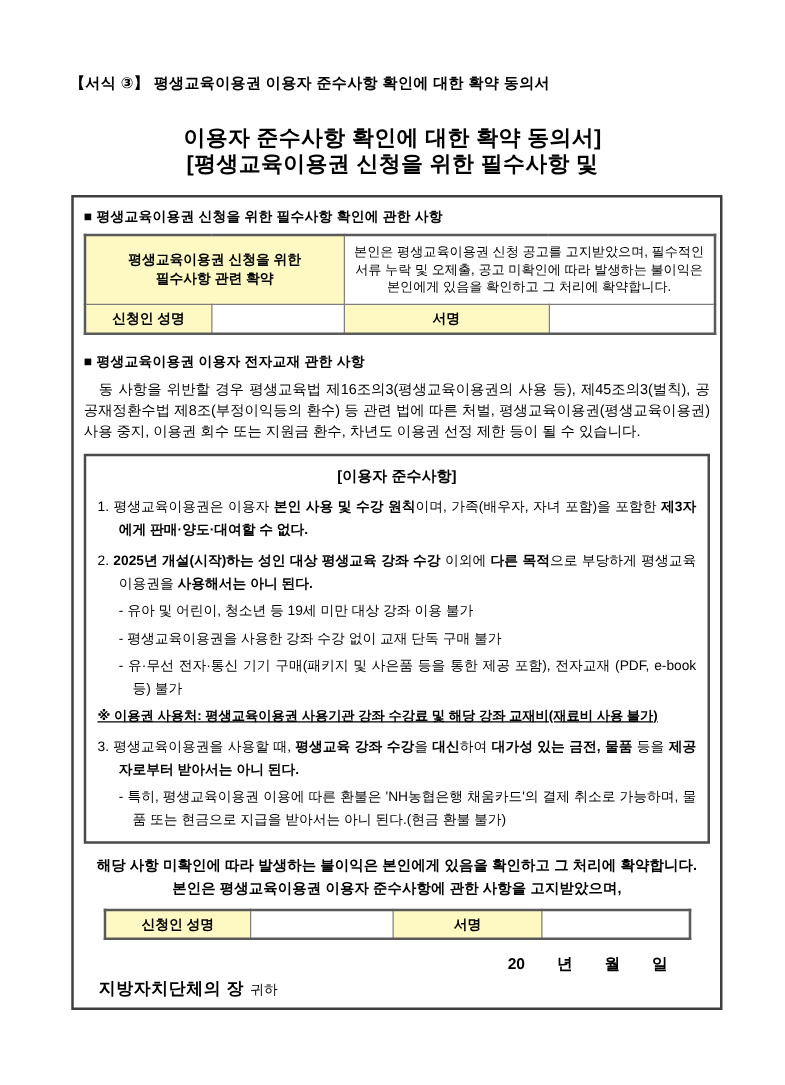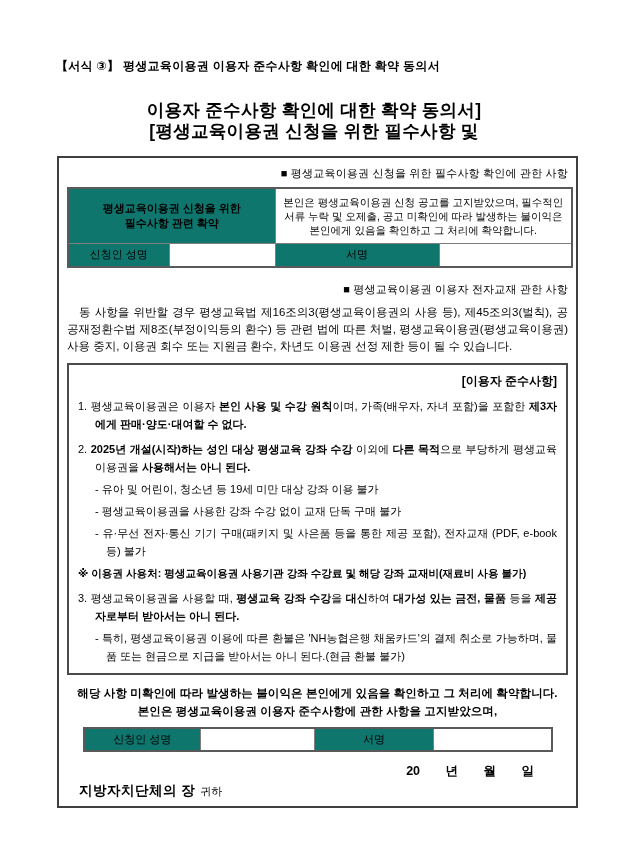--- a/index.html
+++ b/index.html
@@ -6,39 +6,39 @@
   body{
     width:628px;height:868px;position:relative;background:#ffffff;color:#000;
     font-family:"Liberation Sans","DejaVu Sans",sans-serif;
     -webkit-font-smoothing:antialiased;
   }
   .form-label{position:absolute;top:58px;left:56px;font-size:12px;font-weight:bold;letter-spacing:.3px;}
   .main-title{position:absolute;top:100px;left:0;width:100%;text-align:center;font-weight:bold;
     font-size:17.5px;line-height:21px;letter-spacing:.3px;}
   .outer-box{position:absolute;top:156px;left:57px;width:521px;min-height:631px;
     border:2px solid #3f3f3f;box-sizing:border-box;padding:8px 8px 6px;}
-  .sec-heading{font-size:11px;font-weight:normal;letter-spacing:.2px;text-align:right;}
+  .sec-heading{font-size:11px;font-weight:bold;letter-spacing:.2px;}
   .sec-heading.second{margin-top:14px;}
 
   table.grid{border-collapse:collapse;table-layout:fixed;border:2px solid #5a5a5a;}
   table.grid td{border:1px solid #7f7f7f;box-sizing:border-box;}
   table.pledge{width:100%;margin-top:6px;}
-  .cell-gray{background:#0f766e;}
+  .cell-gray{background:#fef9c3;}
   .pledge-title{font-weight:bold;font-size:11px;text-align:center;line-height:15px;height:44px;}
   .pledge-statement{font-size:10.5px;text-align:center;line-height:14px;padding:6px 5px;}
-  .label-cell{font-weight:normal;font-size:11px;text-align:center;height:23px;}
+  .label-cell{font-weight:bold;font-size:11px;text-align:center;height:23px;}
   .blank-cell{background:#ffffff;}
 
   .intro{margin-top:7px;font-size:11.5px;line-height:17px;text-align:justify;text-indent:12px;}
 
   .rules-box{margin-top:8px;border:2px solid #4a4a4a;padding:6px 9px 8px;}
-  .rules-title{text-align:right;font-weight:bold;font-size:12px;margin:2px 0 2px;}
+  .rules-title{text-align:center;font-weight:bold;font-size:12px;margin:2px 0 2px;}
   .rule-item{font-size:11px;line-height:18px;padding-left:17px;text-indent:-17px;text-align:justify;margin-top:7px;}
   .rule-sub{font-size:11px;line-height:18px;padding-left:28px;text-indent:-11px;text-align:justify;margin-top:4px;}
-  .usage-note{font-size:10.6px;font-weight:bold;line-height:17px;margin-top:5px;padding-left:14px;text-indent:-14px;}
+  .usage-note{font-size:10.6px;font-weight:bold;line-height:17px;margin-top:5px;padding-left:14px;text-indent:-14px;text-decoration:underline;}
   .b{font-weight:bold;}
 
   .closing{text-align:center;font-weight:bold;font-size:11.5px;line-height:18px;margin-top:9px;letter-spacing:.1px;}
   table.sign{width:468px;margin:7px auto 0;}
 
   .date-line{margin-top:11px;text-align:right;font-weight:bold;font-size:12.5px;padding-right:34px;}
   .date-line .dsp{display:inline-block;margin-left:22px;}
   .recipient{margin-top:2px;font-size:13.5px;font-weight:bold;padding-left:12px;letter-spacing:.5px;}
   .recipient .suffix{font-size:11px;font-weight:normal;margin-left:5px;letter-spacing:0;}
 </style>

